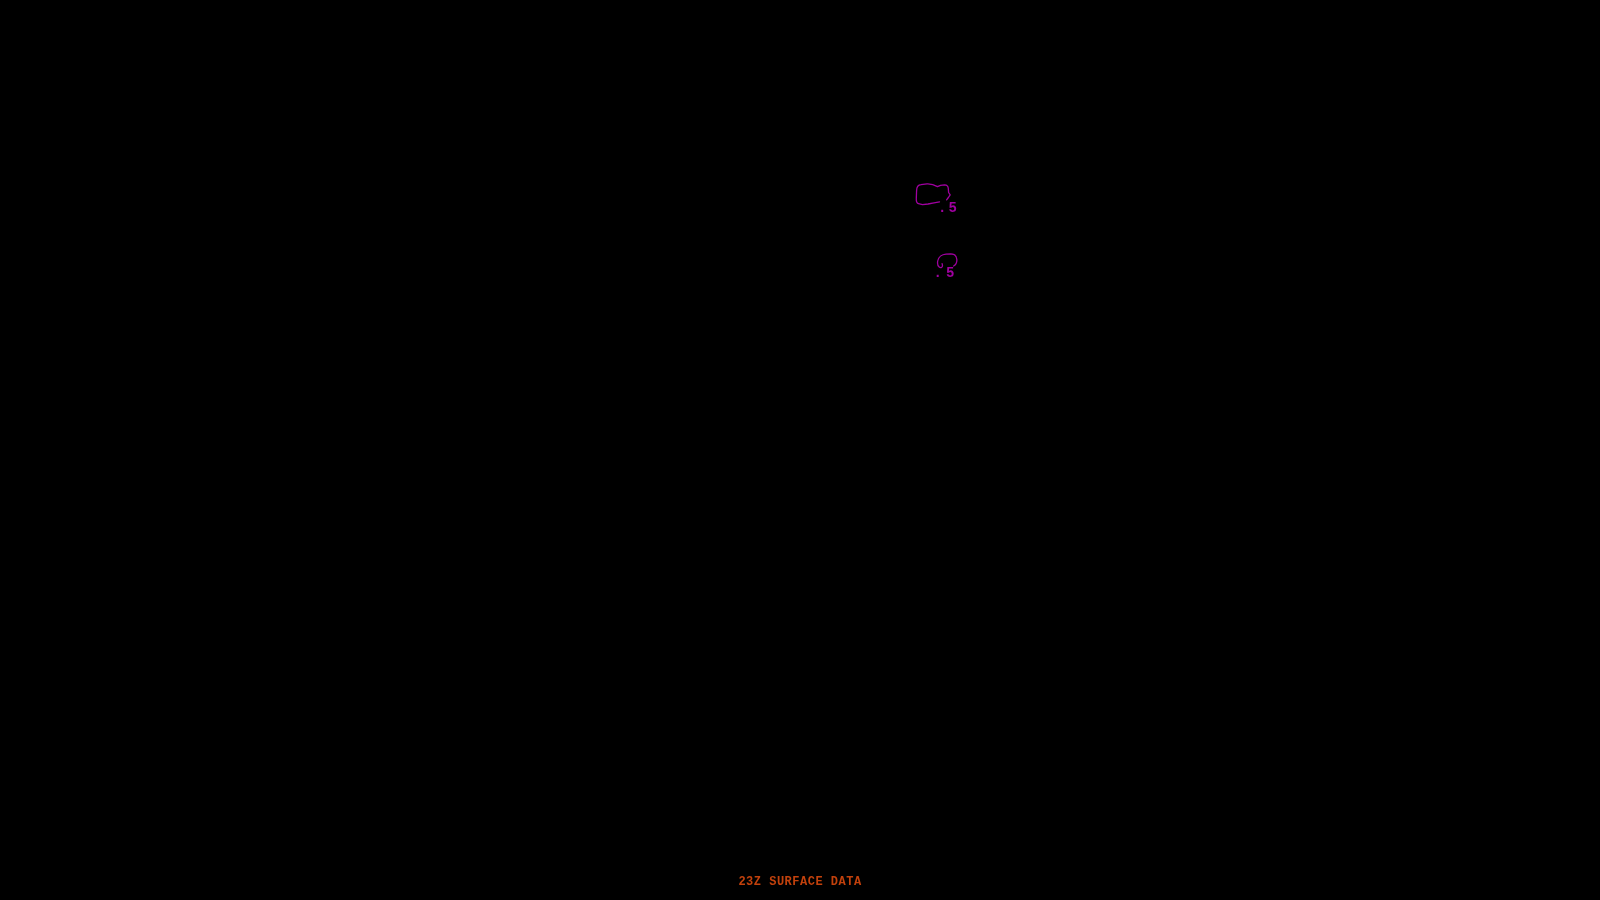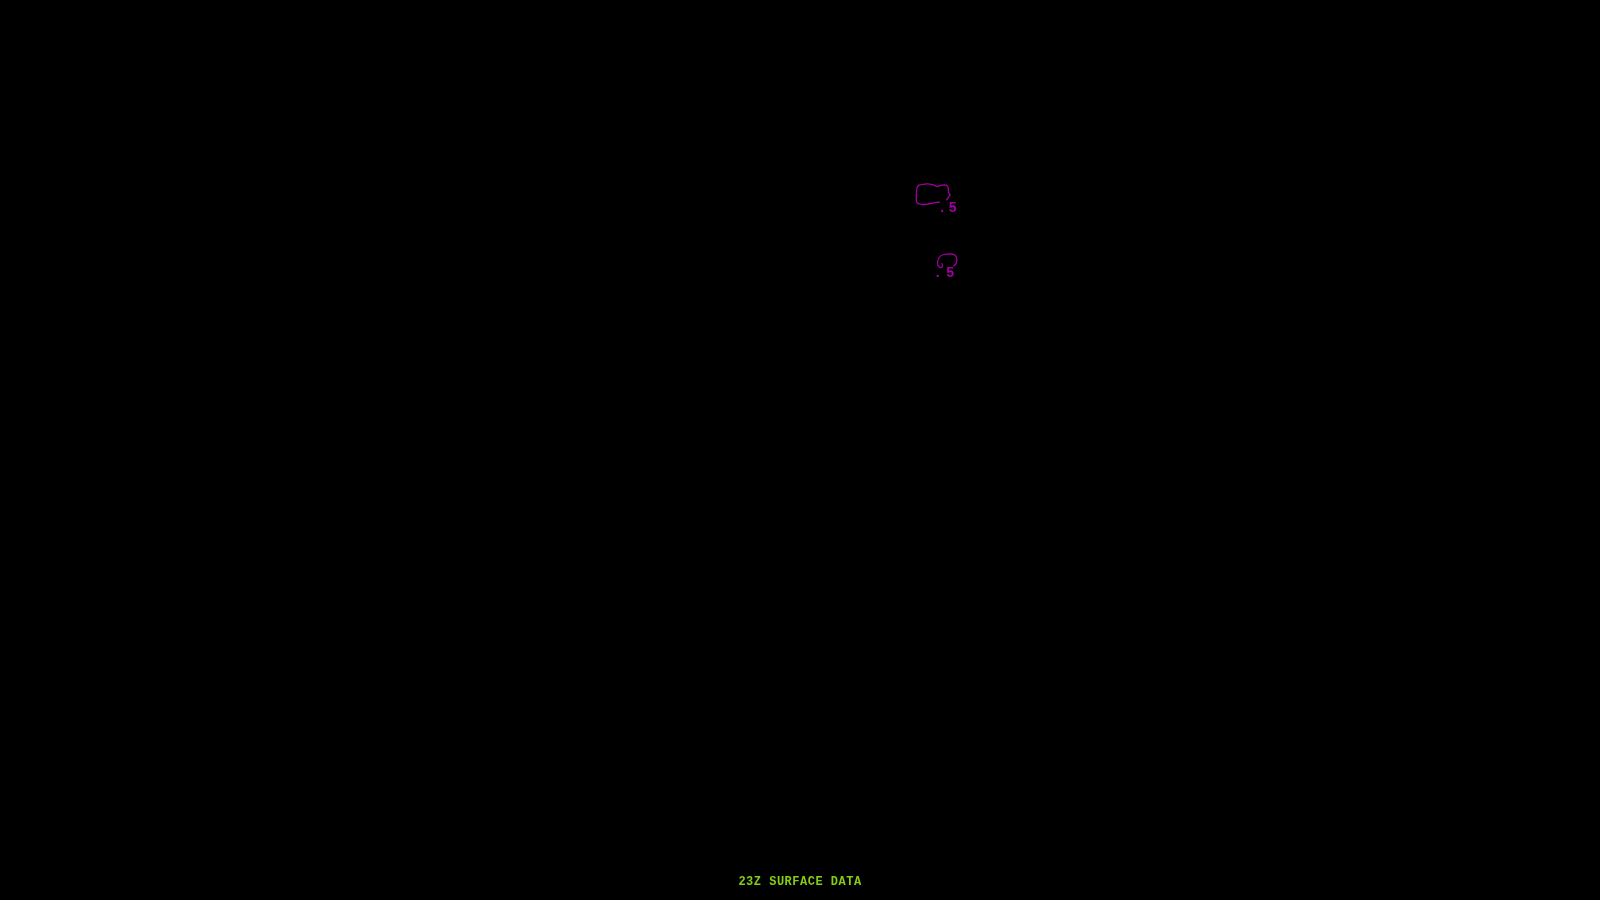--- a/index.html
+++ b/index.html
@@ -49,15 +49,15 @@
 
   <svg class="map-canvas" viewBox="0 0 1600 900" xmlns="http://www.w3.org/2000/svg">
 
     <path fill="none" stroke-width="1.3" stroke-linecap="round" stroke-linejoin="round" d="M 939.5 201.8 L 934 202.8 L 928 204.0 L 922.5 204.6 L 918.5 203.6 C 916.3 203.2 916.2 201.0 916.3 198.5 L 916.6 190.5 C 916.7 186.5 918.0 184.8 921.0 184.6 L 927.0 183.8 C 931.0 183.6 934.5 184.8 937.5 186.6 L 940.5 185.4 L 944.5 184.9 C 947.3 185.0 948.2 186.3 948.3 188.5 L 948.6 192.5 L 950.2 194.8 L 948.4 197.5 L 946.6 199.8" stroke="#a000a0"></path>
     <text class="contour-label" x="938" y="211.5" letter-spacing="2" fill="#a000a0">.5</text>
 
     <path fill="none" stroke-width="1.3" stroke-linecap="round" stroke-linejoin="round" d="M 953.6 266.0 C 955.8 264.8 957.1 262.2 956.8 259.2 C 956.5 255.8 954.2 254.0 950.8 253.9 L 946.0 254.1 C 941.8 254.4 938.4 257.2 937.7 261.0 C 937.3 263.6 937.6 265.9 939.2 267.1 C 940.8 268.3 942.6 267.5 942.5 265.4 L 942.1 263.7" stroke="#a000a0"></path>
     <text class="contour-label" x="933.5" y="276.5" letter-spacing="4" fill="#a000a0">.5</text>
   </svg>
 
-  <div class="status-bar" style="color:#84cc16">23Z SURFACE DATA</div>
+  <div class="status-bar" style="color:#c2410c">23Z SURFACE DATA</div>
 
 </div>
 
 </body></html>

